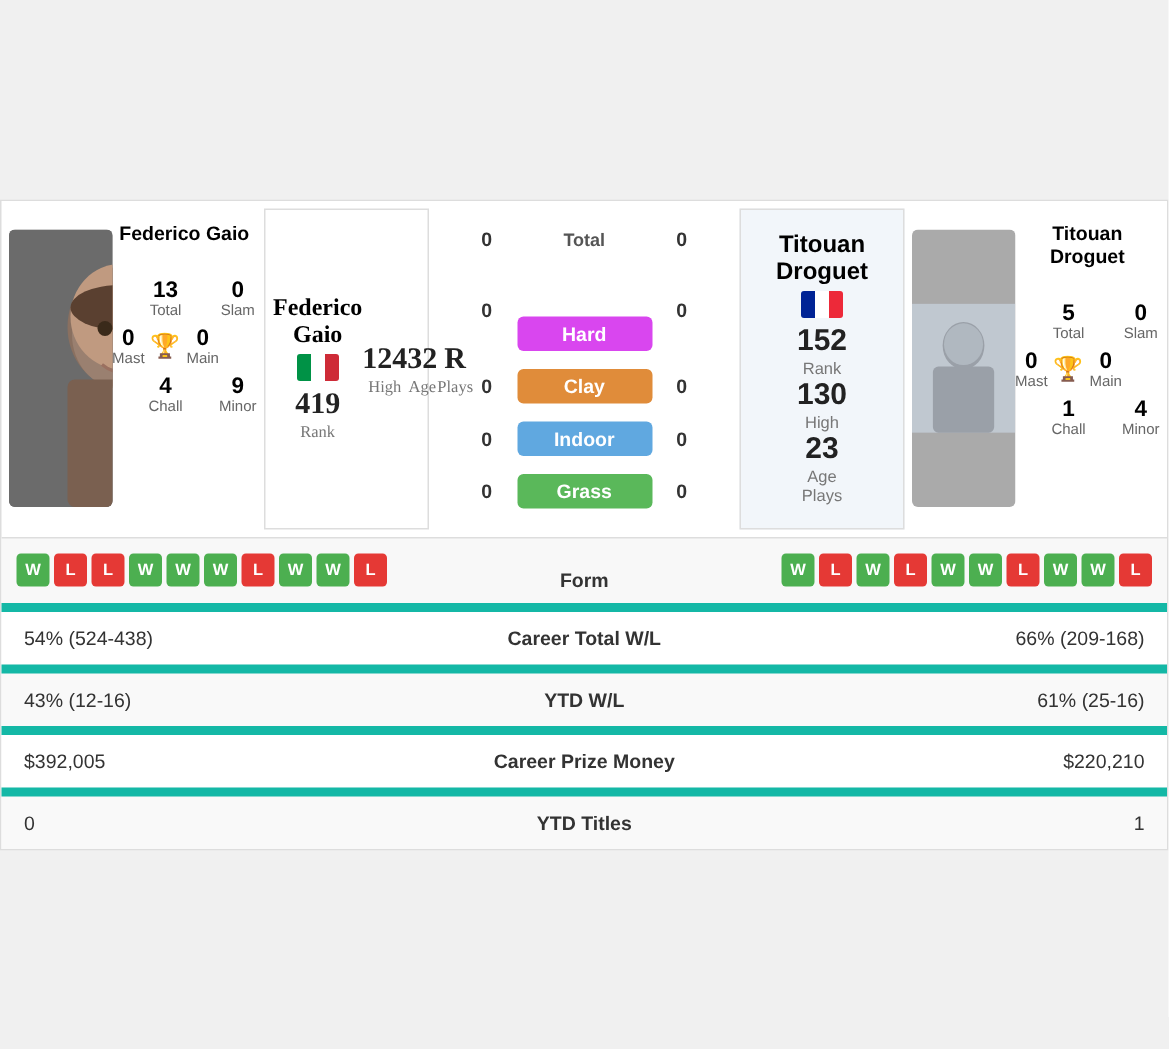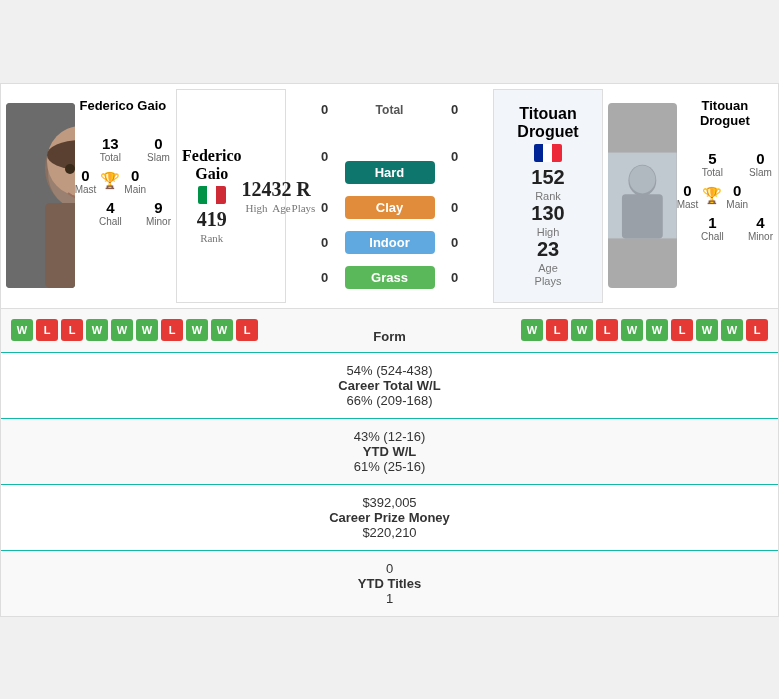--- a/index.html
+++ b/index.html
@@ -34,21 +34,21 @@
     }
     .surface-btn {
       padding: 4px 20px;
       border-radius: 4px;
       color: white;
       font-size: 13px;
       font-weight: bold;
       min-width: 90px;
       text-align: center;
     }
-    .btn-hard { background: #0f766e; margin-top: 32px; }
+    .btn-hard { background: #d946ef; margin-top: 32px; }
     .btn-clay { background: #e08c3a; }
     .btn-indoor { background: #60a8e0; }
     .btn-grass { background: #5ab85a; }
     .surface-score {
       width: 20px;
       text-align: center;
     }
     
     .flag {
       display: flex;
@@ -100,24 +100,23 @@
     .form-label {
       font-size: 13px;
       font-weight: bold;
       color: #333;
       margin-top: 12px;
     }
     
     .stats-row {
       display: flex;
       align-items: center;
-      border-top: 1px solid #14b8a6;
+      border-top: 6px solid #14b8a6;
       padding: 10px 15px;
       background: #fff;
-      flex-direction: column;
     }
     .stats-row:nth-child(even) {
       background: #f9f9f9;
     }
     .stats-row-left {
       flex: 1;
       text-align: left;
       font-size: 13px;
       color: #333;
     }

